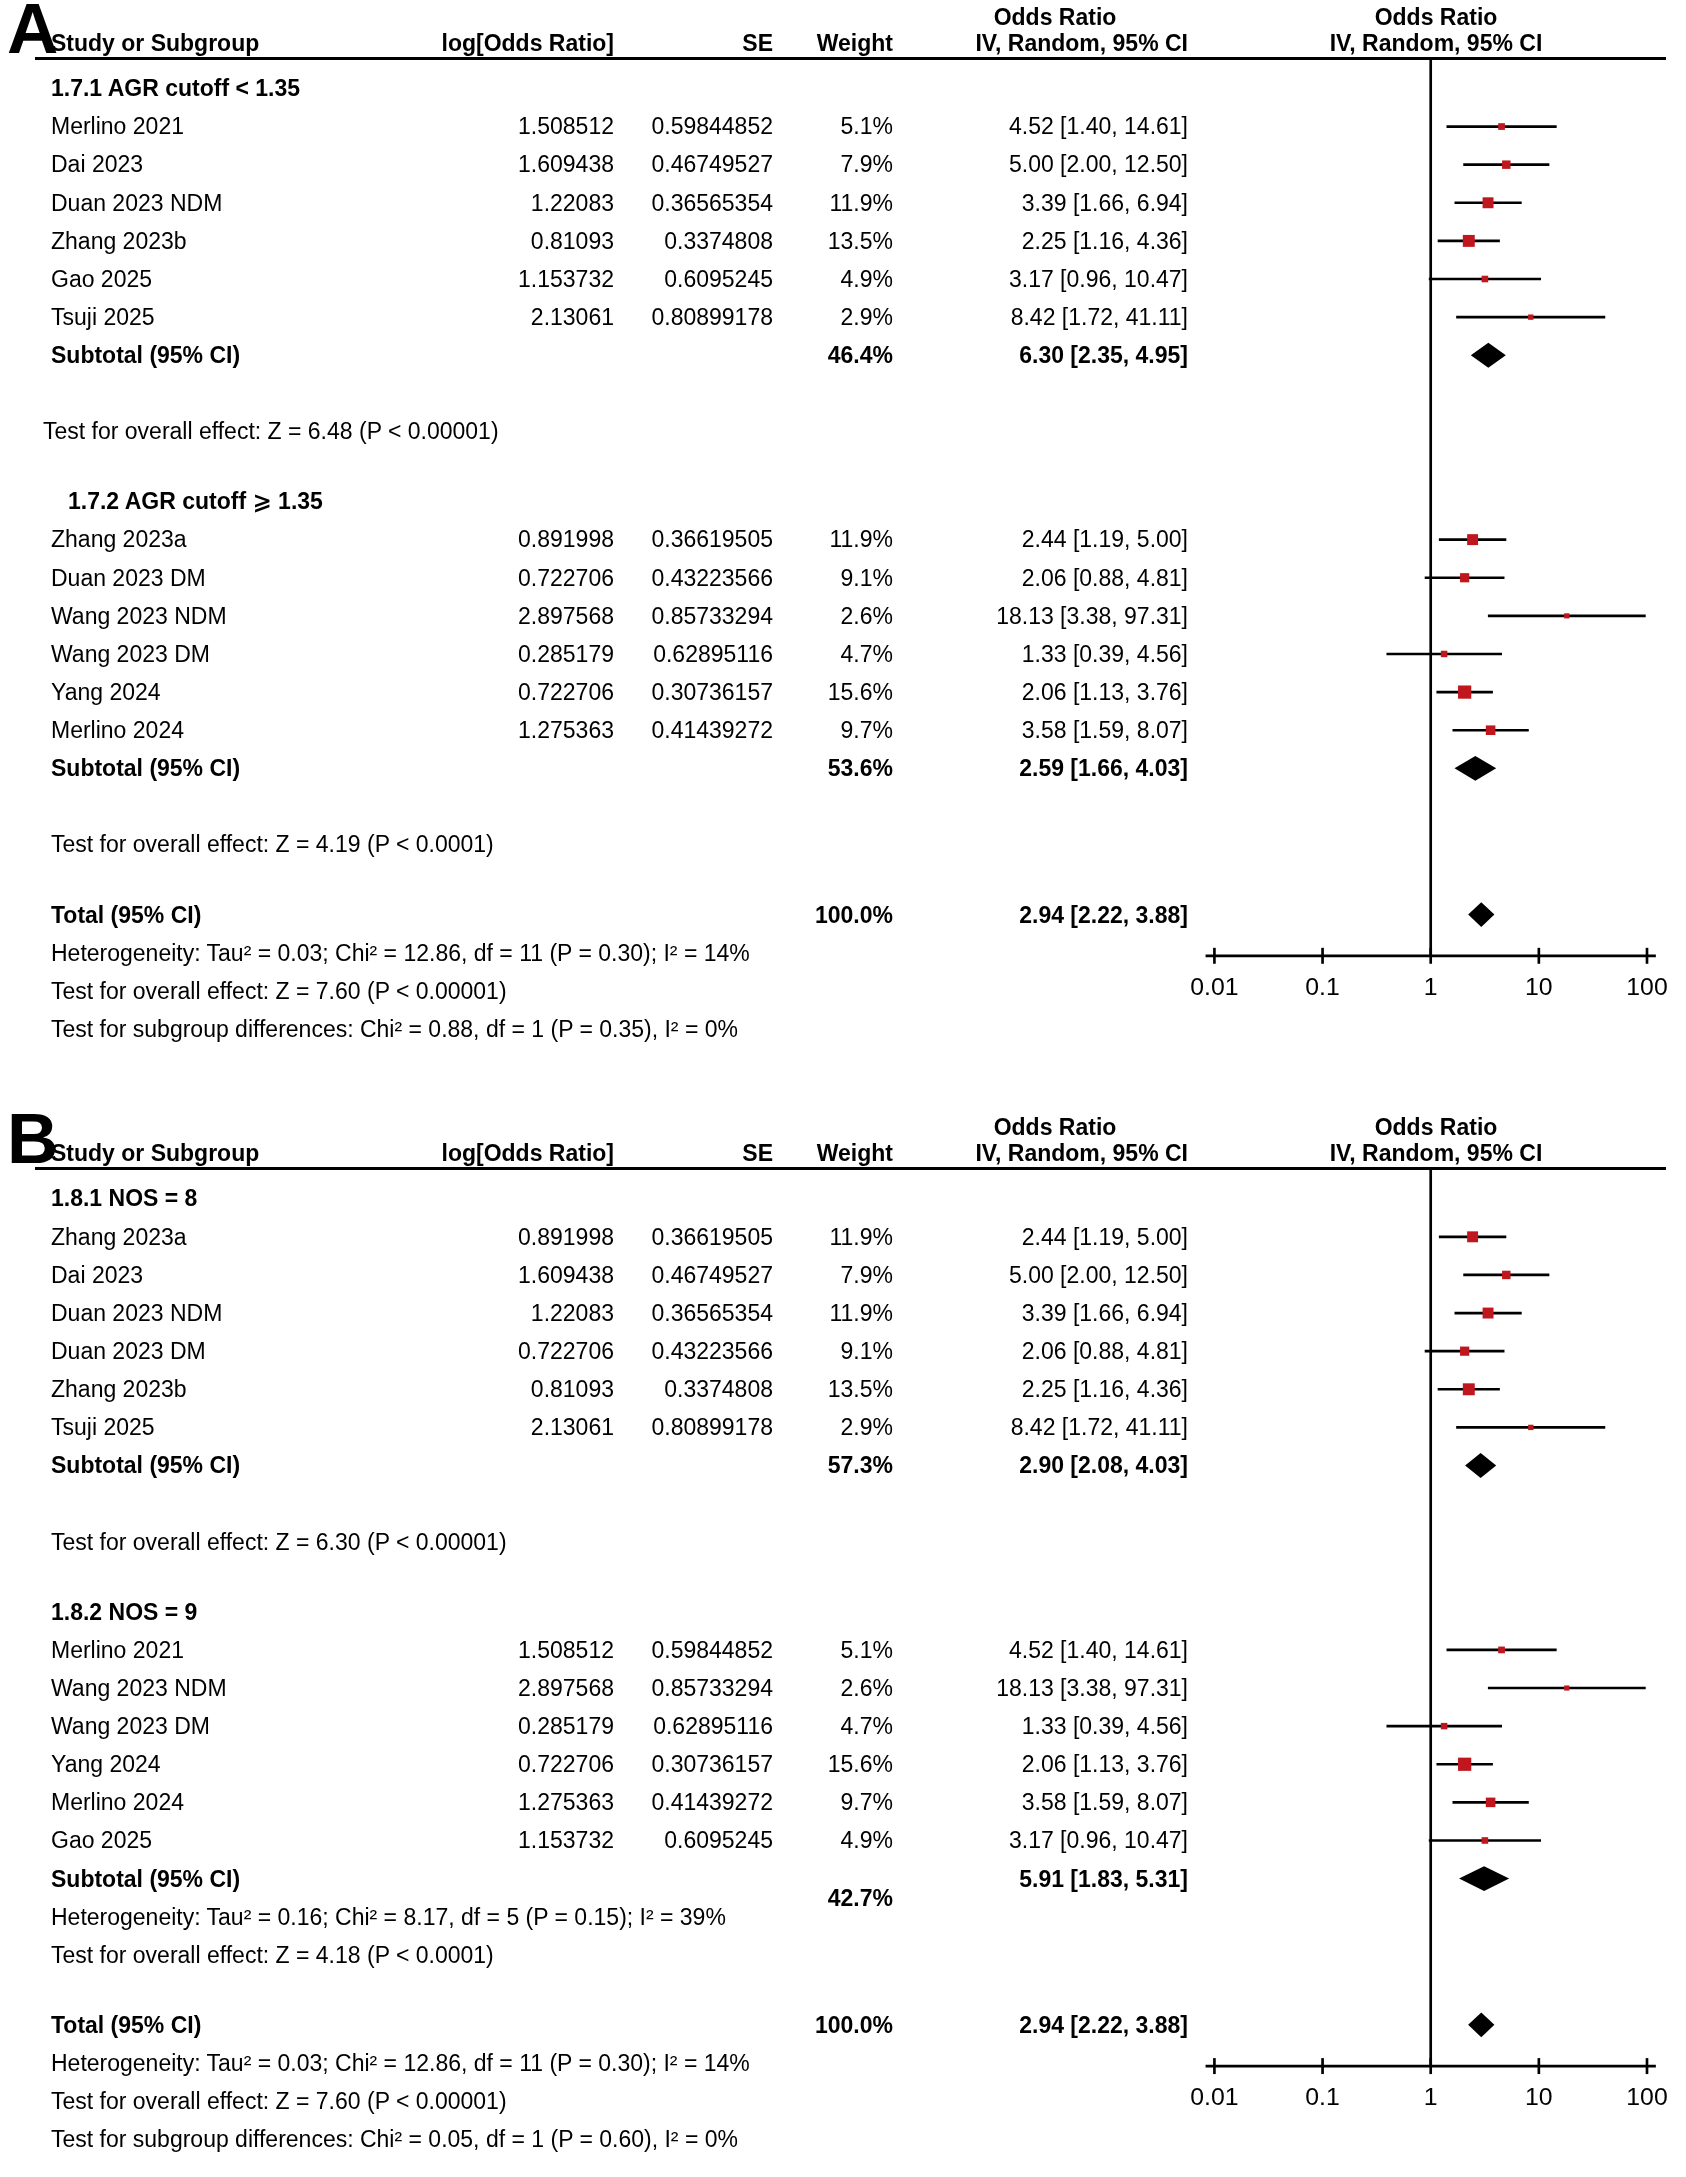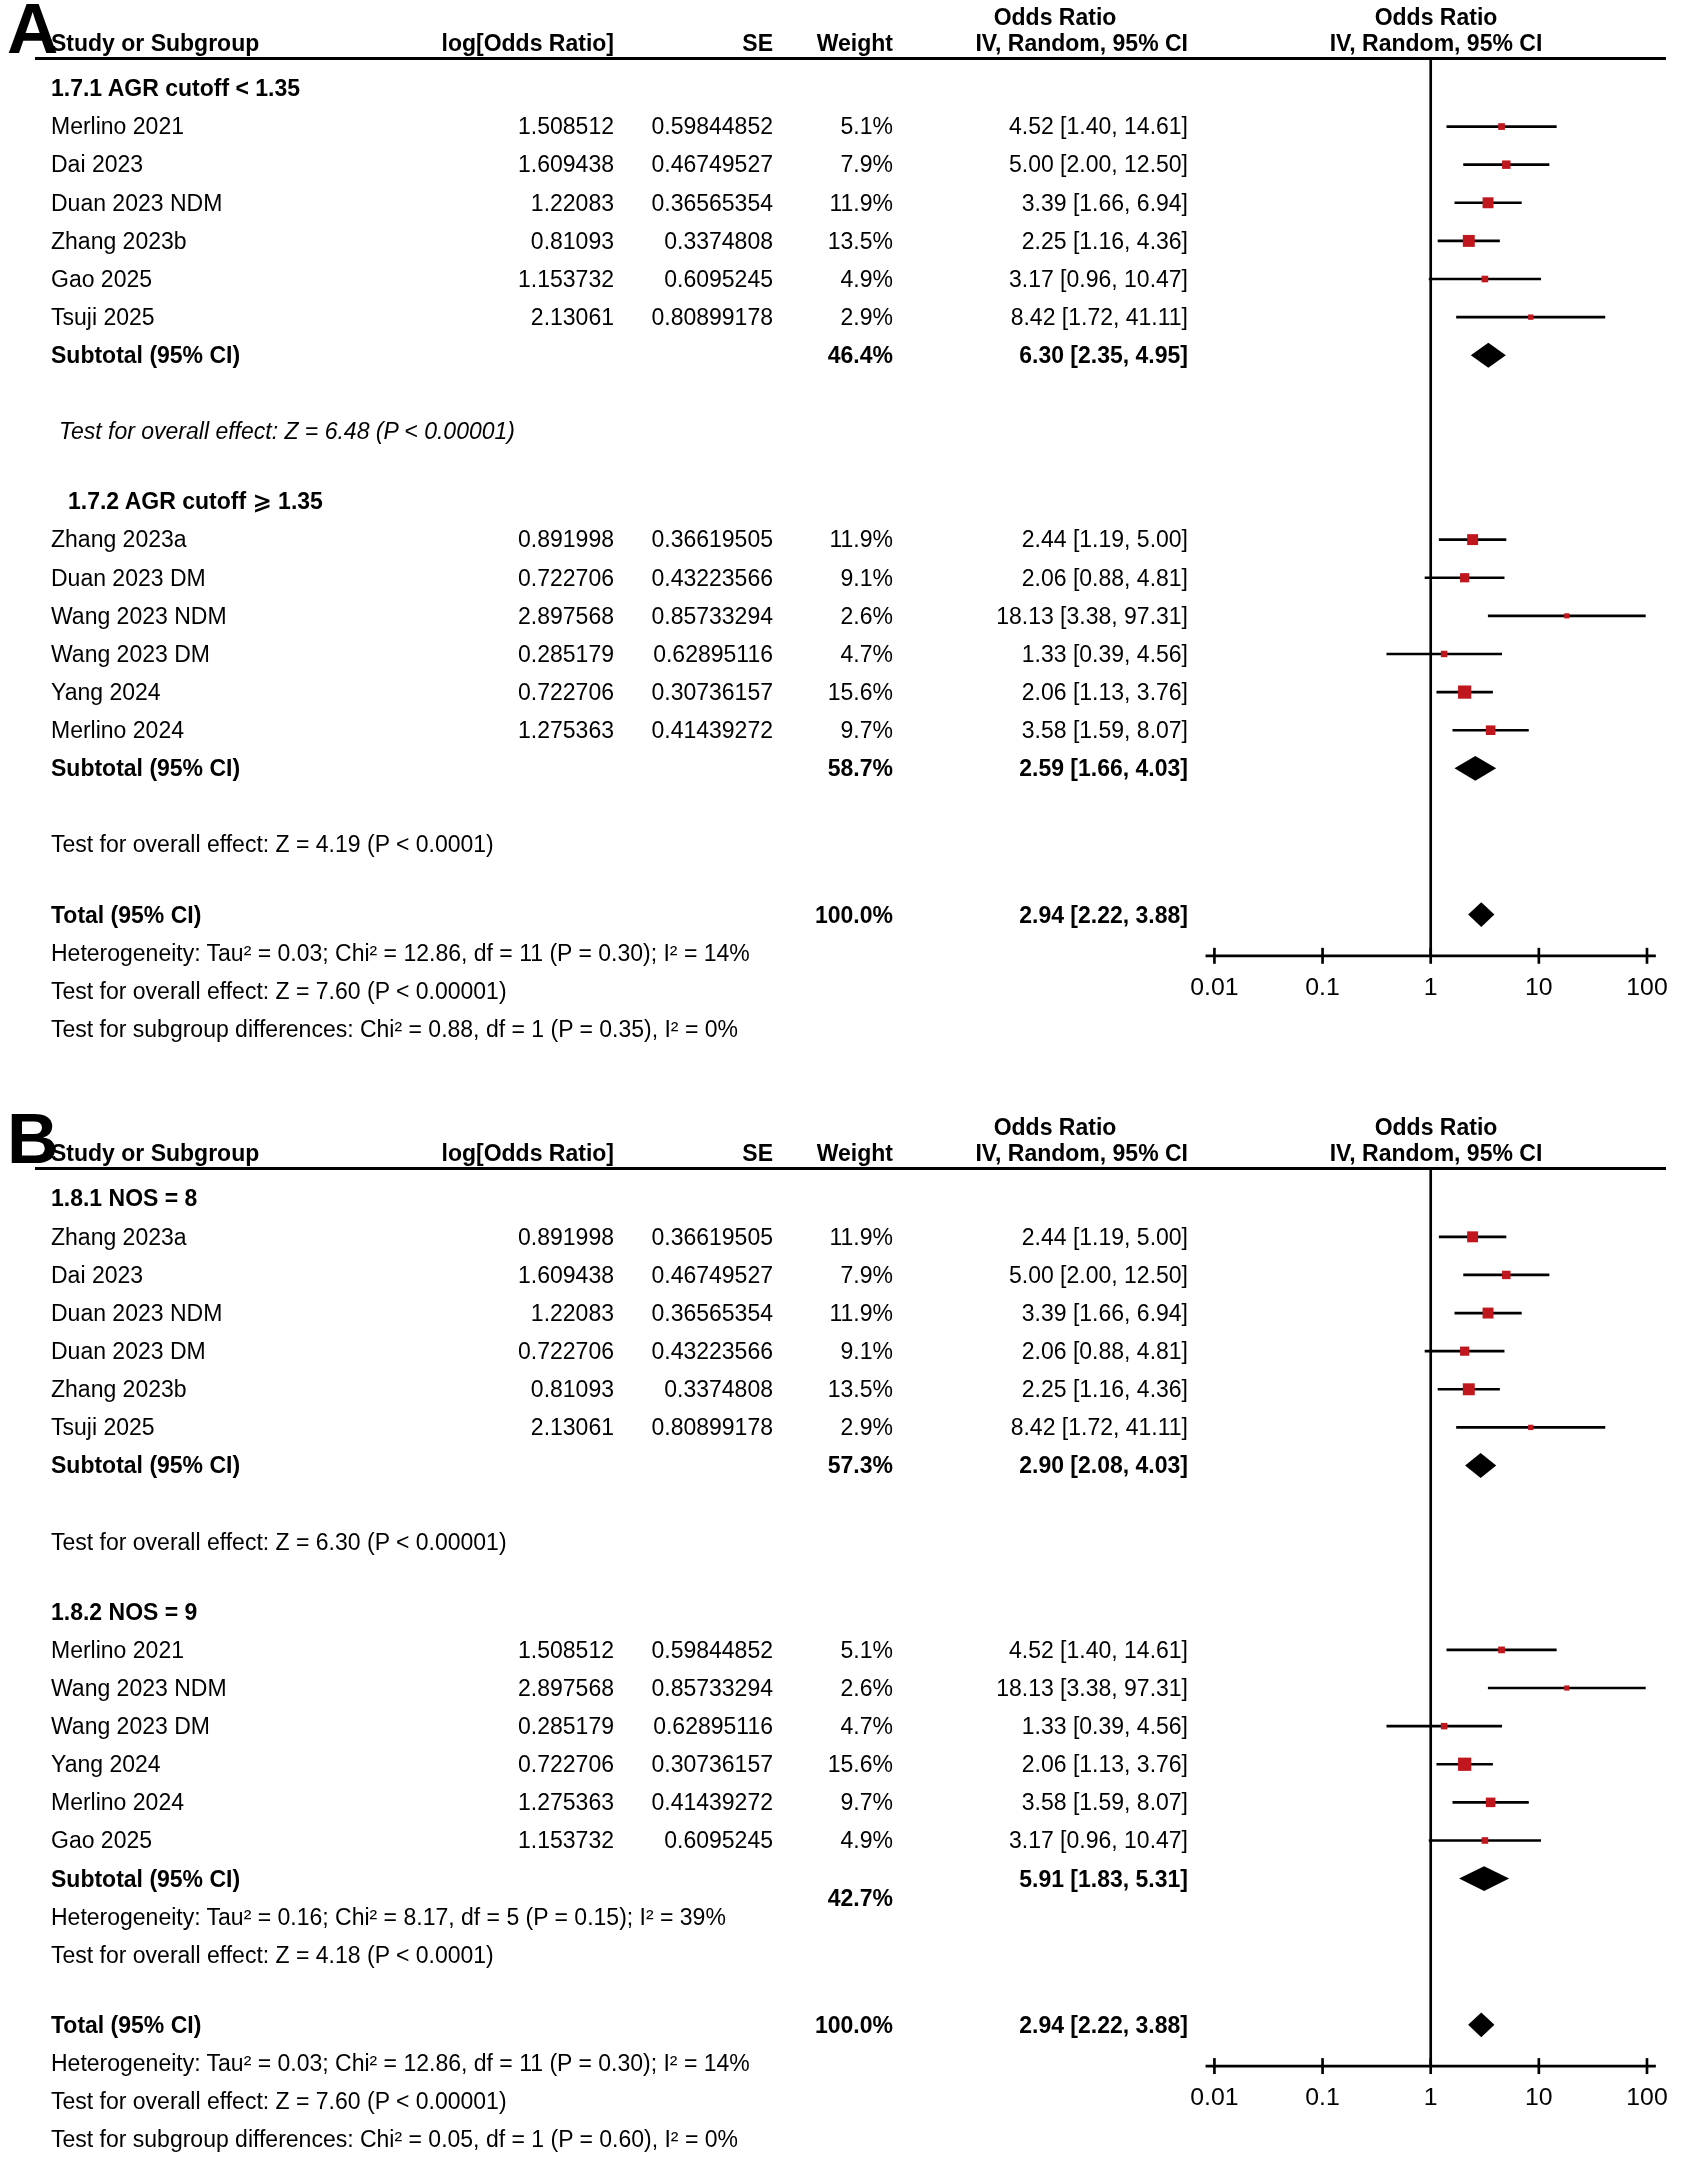--- a/index.html
+++ b/index.html
@@ -99,21 +99,21 @@
       <div class="t right" style="left: 627px; width: 266px; top: 260px;">4.9%</div>
       <div class="t right" style="left: 922px; width: 266px; top: 260px;">3.17 [0.96, 10.47]</div>
       <div class="t" style="left: 51px; top: 298px;">Tsuji 2025</div>
       <div class="t right" style="left: 348px; width: 266px; top: 298px;">2.13061</div>
       <div class="t right" style="left: 507px; width: 266px; top: 298px;">0.80899178</div>
       <div class="t right" style="left: 627px; width: 266px; top: 298px;">2.9%</div>
       <div class="t right" style="left: 922px; width: 266px; top: 298px;">8.42 [1.72, 41.11]</div>
       <div class="t b" style="left: 51px; top: 336px;">Subtotal (95% CI)</div>
       <div class="t right b" style="left: 627px; width: 266px; top: 336px;">46.4%</div>
       <div class="t right b" style="left: 922px; width: 266px; top: 336px;">6.30 [2.35, 4.95]</div>
-      <div class="t" style="left: 59px; top: 412px; font-style: italic;">Test for overall effect: Z = 6.48 (P &lt; 0.00001)</div>
+      <div class="t" style="left: 43px; top: 412px;">Test for overall effect: Z = 6.48 (P &lt; 0.00001)</div>
       <div class="t b" style="left: 51px; top: 482px; margin-left: 17px;">1.7.2 AGR cutoff ⩾ 1.35</div>
       <div class="t" style="left: 51px; top: 520px;">Zhang 2023a</div>
       <div class="t right" style="left: 348px; width: 266px; top: 520px;">0.891998</div>
       <div class="t right" style="left: 507px; width: 266px; top: 520px;">0.36619505</div>
       <div class="t right" style="left: 627px; width: 266px; top: 520px;">11.9%</div>
       <div class="t right" style="left: 922px; width: 266px; top: 520px;">2.44 [1.19, 5.00]</div>
       <div class="t" style="left: 51px; top: 559px;">Duan 2023 DM</div>
       <div class="t right" style="left: 348px; width: 266px; top: 559px;">0.722706</div>
       <div class="t right" style="left: 507px; width: 266px; top: 559px;">0.43223566</div>
       <div class="t right" style="left: 627px; width: 266px; top: 559px;">9.1%</div>
@@ -132,21 +132,21 @@
       <div class="t right" style="left: 348px; width: 266px; top: 673px;">0.722706</div>
       <div class="t right" style="left: 507px; width: 266px; top: 673px;">0.30736157</div>
       <div class="t right" style="left: 627px; width: 266px; top: 673px;">15.6%</div>
       <div class="t right" style="left: 922px; width: 266px; top: 673px;">2.06 [1.13, 3.76]</div>
       <div class="t" style="left: 51px; top: 711px;">Merlino 2024</div>
       <div class="t right" style="left: 348px; width: 266px; top: 711px;">1.275363</div>
       <div class="t right" style="left: 507px; width: 266px; top: 711px;">0.41439272</div>
       <div class="t right" style="left: 627px; width: 266px; top: 711px;">9.7%</div>
       <div class="t right" style="left: 922px; width: 266px; top: 711px;">3.58 [1.59, 8.07]</div>
       <div class="t b" style="left: 51px; top: 749px;">Subtotal (95% CI)</div>
-      <div class="t right b" style="left: 627px; width: 266px; top: 749px;">58.7%</div>
+      <div class="t right b" style="left: 627px; width: 266px; top: 749px;">53.6%</div>
       <div class="t right b" style="left: 922px; width: 266px; top: 749px;">2.59 [1.66, 4.03]</div>
       <div class="t" style="left: 51px; top: 825px;">Test for overall effect: Z = 4.19 (P &lt; 0.0001)</div>
       <div class="t b" style="left: 51px; top: 896px;">Total (95% CI)</div>
       <div class="t right b" style="left: 627px; width: 266px; top: 896px;">100.0%</div>
       <div class="t right b" style="left: 922px; width: 266px; top: 896px;">2.94 [2.22, 3.88]</div>
       <div class="t" style="left: 51px; top: 934px;">Heterogeneity: Tau² = 0.03; Chi² = 12.86, df = 11 (P = 0.30); I² = 14%</div>
       <div class="t" style="left: 51px; top: 972px;">Test for overall effect: Z = 7.60 (P &lt; 0.00001)</div>
       <div class="t" style="left: 51px; top: 1010px;">Test for subgroup differences: Chi² = 0.88, df = 1 (P = 0.35), I² = 0%</div>
     </div>
     <div class="panel" style="top: 1089px;">

